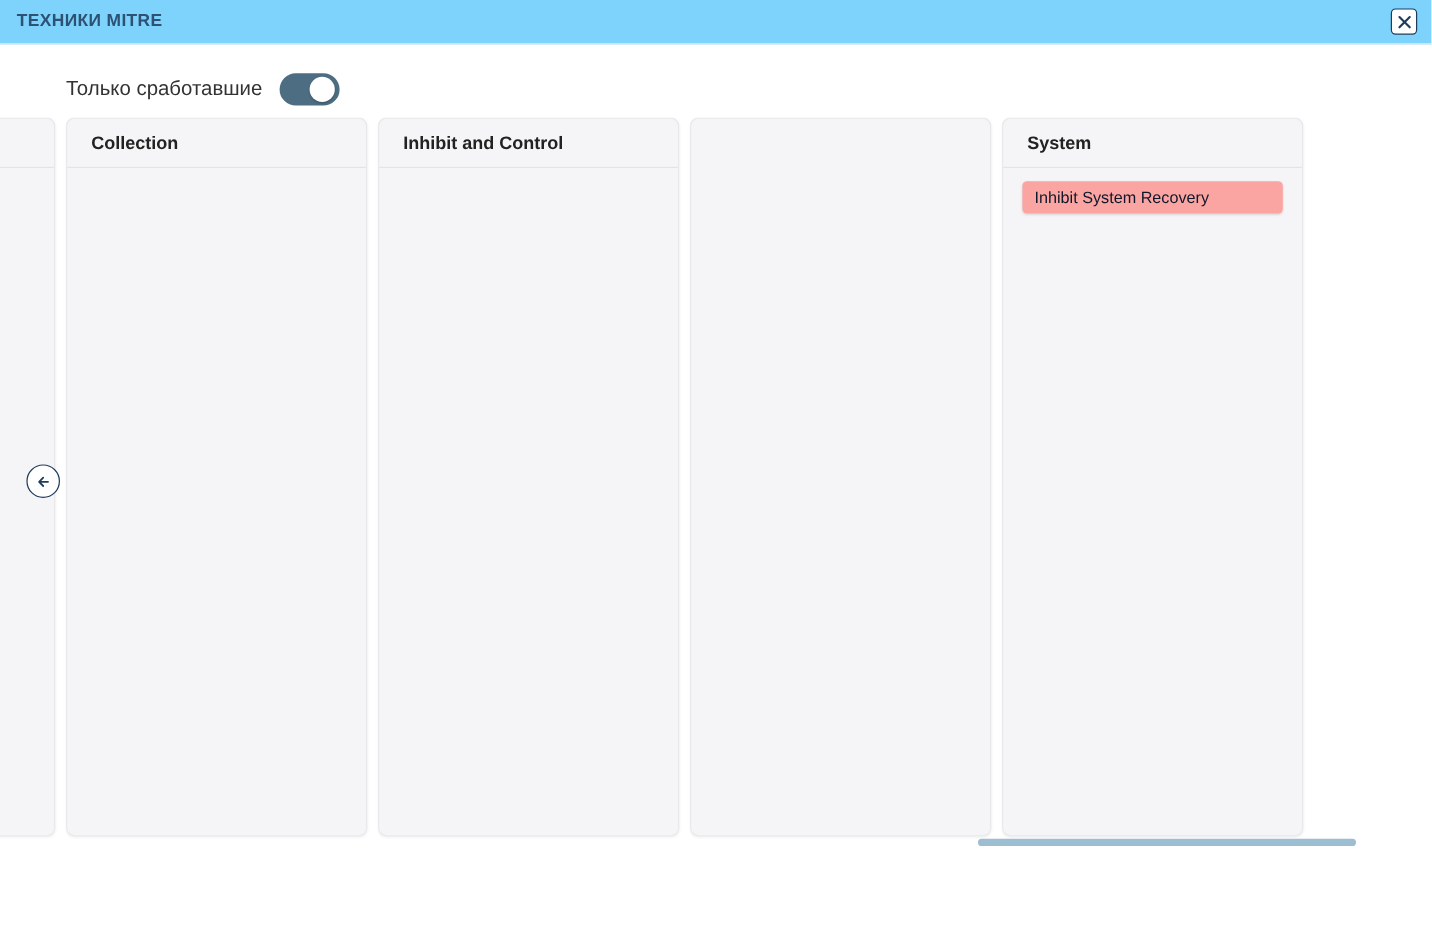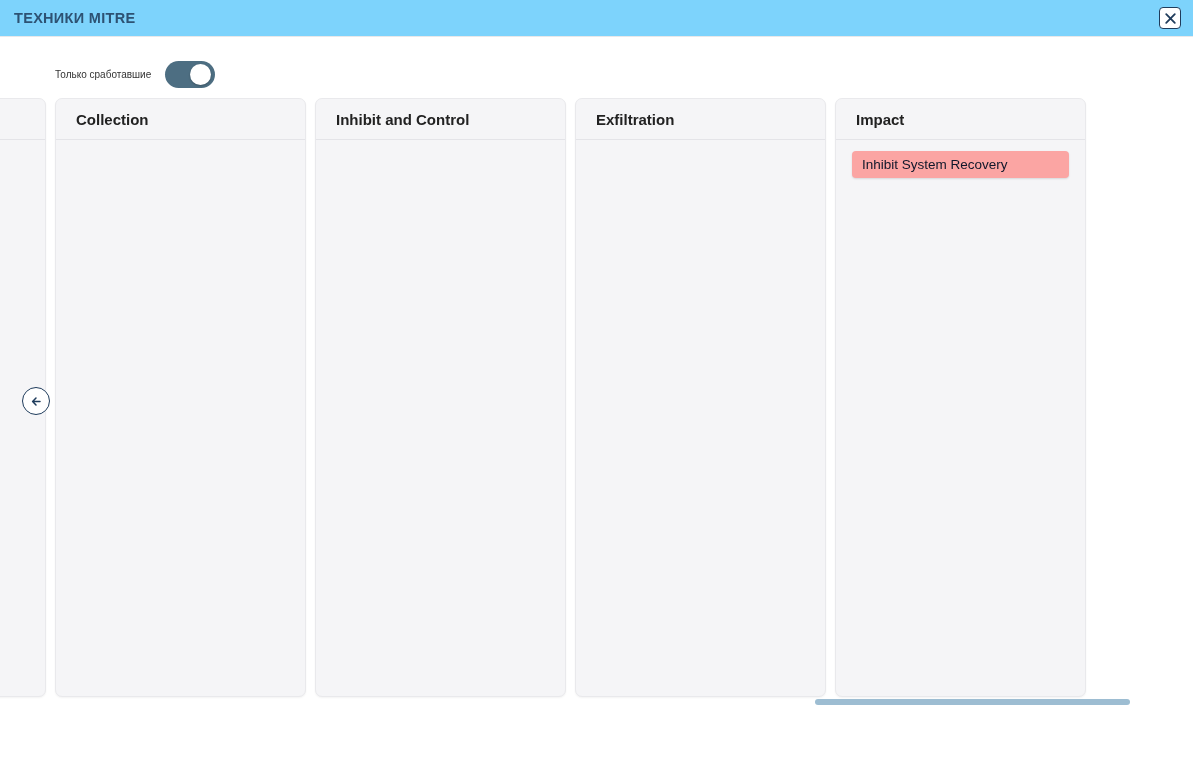--- a/index.html
+++ b/index.html
@@ -58,21 +58,21 @@
   .toggle-row {
     position: absolute;
     left: 55px;
     top: 60px;
     height: 28px;
     display: flex;
     align-items: center;
     gap: 14px;
   }
   .toggle-label {
-    font-size: 10px;
+    font-size: 17px;
     color: #333333;
     white-space: nowrap;
   }
   .toggle {
     position: relative;
     width: 50px;
     height: 27px;
     border-radius: 14px;
     background: #4d6e82;
     cursor: pointer;
@@ -226,26 +226,25 @@
       <div class="column-header">Collection</div>
       <div class="column-body"></div>
     </div>
 
     <div class="column">
       <div class="column-header">Inhibit and Control</div>
       <div class="column-body"></div>
     </div>
 
     <div class="column">
-      <div class="column-header">Exfiltration</div>
-      <div class="column-body"></div>
-    </div>
-
-    <div class="column">
-      <div class="column-header">Impact</div>
+      <div class="column-body"></div>
+    </div>
+
+    <div class="column">
+      <div class="column-header">System</div>
       <div class="column-body">
         <div class="technique-tag">Inhibit System Recovery</div>
       </div>
     </div>
 
   </div>
 </div>
 
 <div class="back-button">
   <span>

